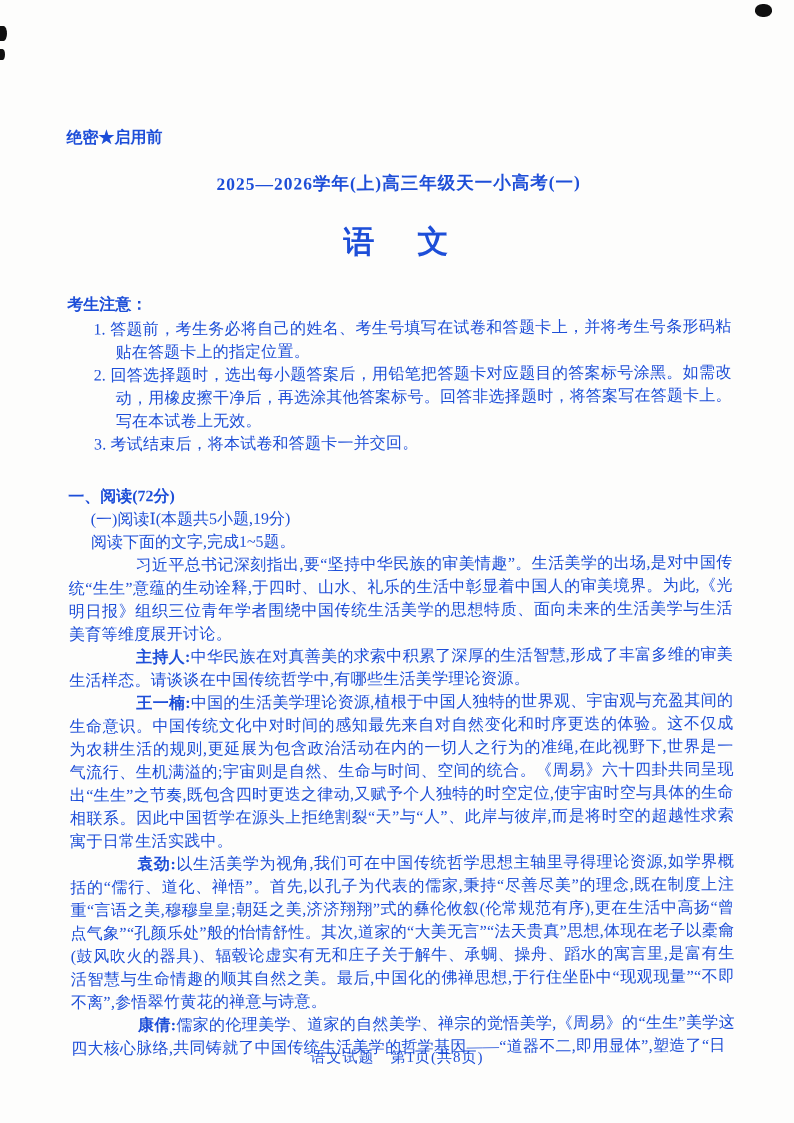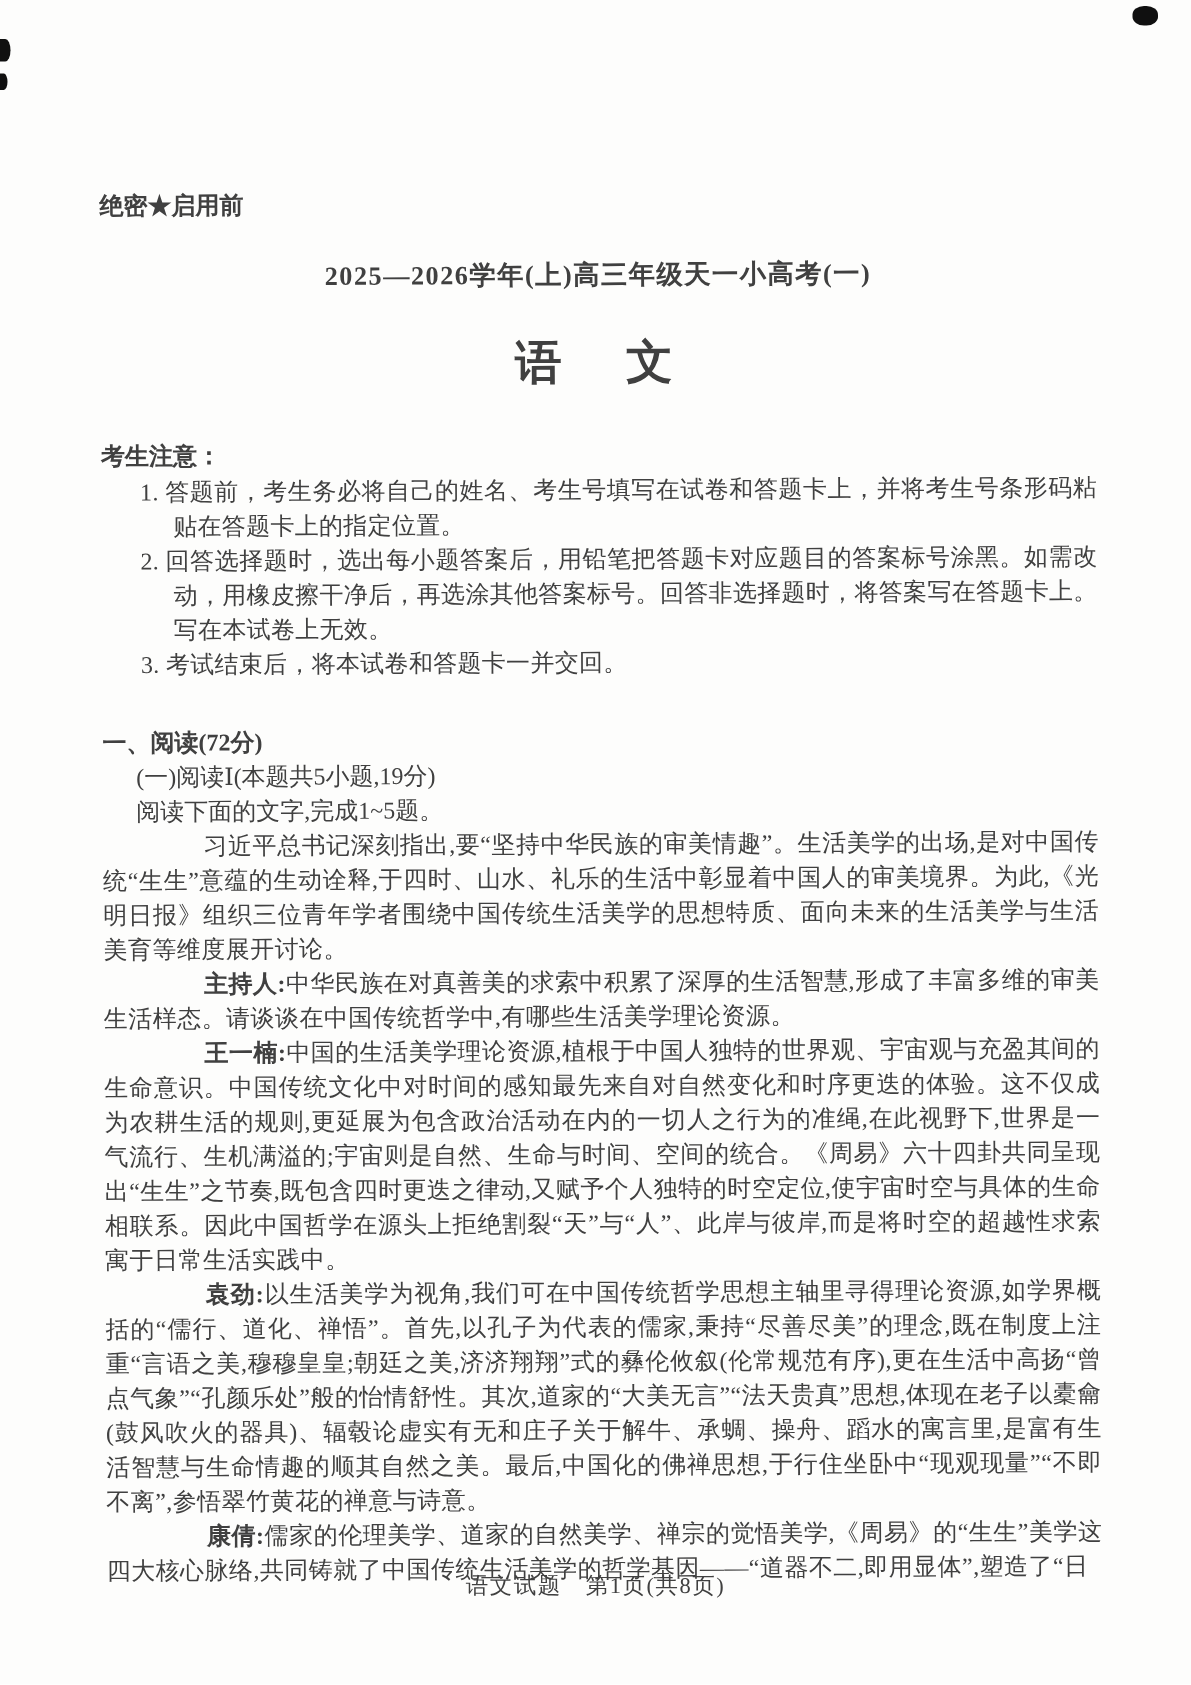--- a/index.html
+++ b/index.html
@@ -7,21 +7,21 @@
     padding: 0;
     background: #ffffff;
     font-family: "Liberation Serif", "DejaVu Serif", serif;
   }
   .scan-page {
     position: relative;
     width: 794px;
     height: 1123px;
     background: #fdfdfc;
     overflow: hidden;
-    color: #404040;
+    color: #1d4ed8;
   }
   .sheet {
     position: absolute;
     left: 0; top: 0; right: 0; bottom: 0;
     padding: 126px 62px 0 68px;
     box-sizing: border-box;
     transform: rotate(-0.3deg);
     transform-origin: 50% 40%;
   }
   .artifact { position: absolute; background: #101010; }

